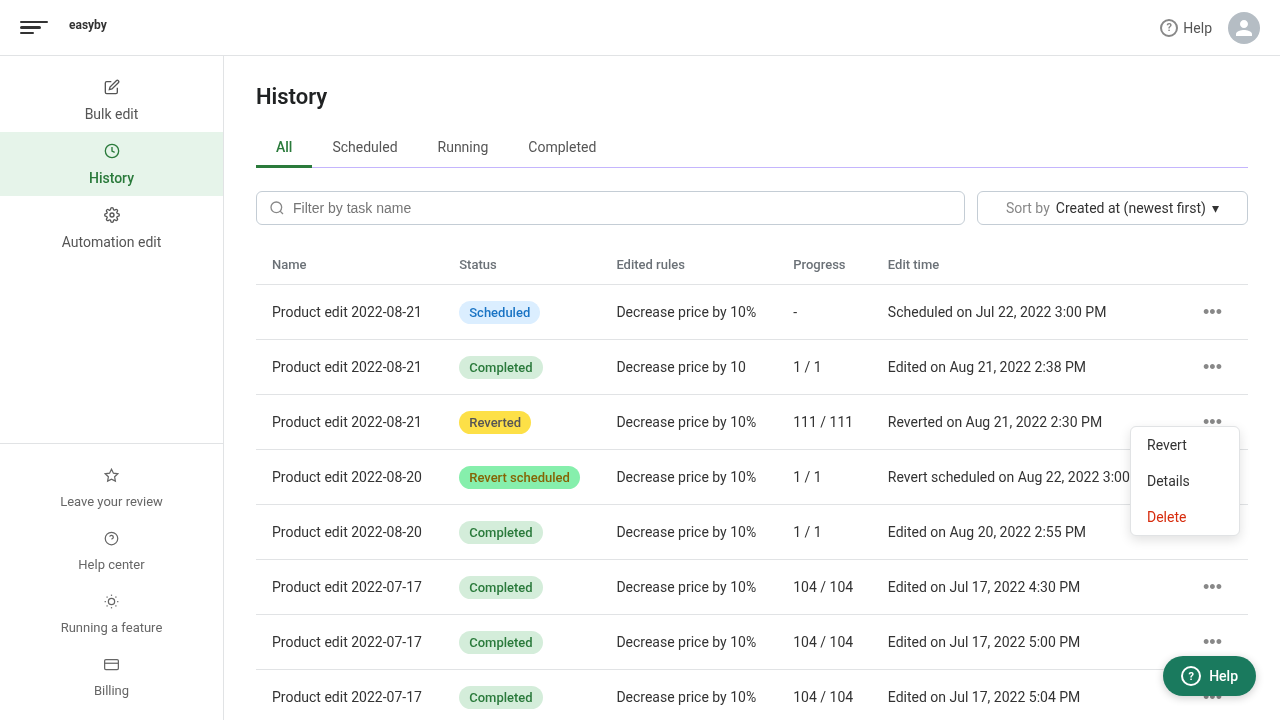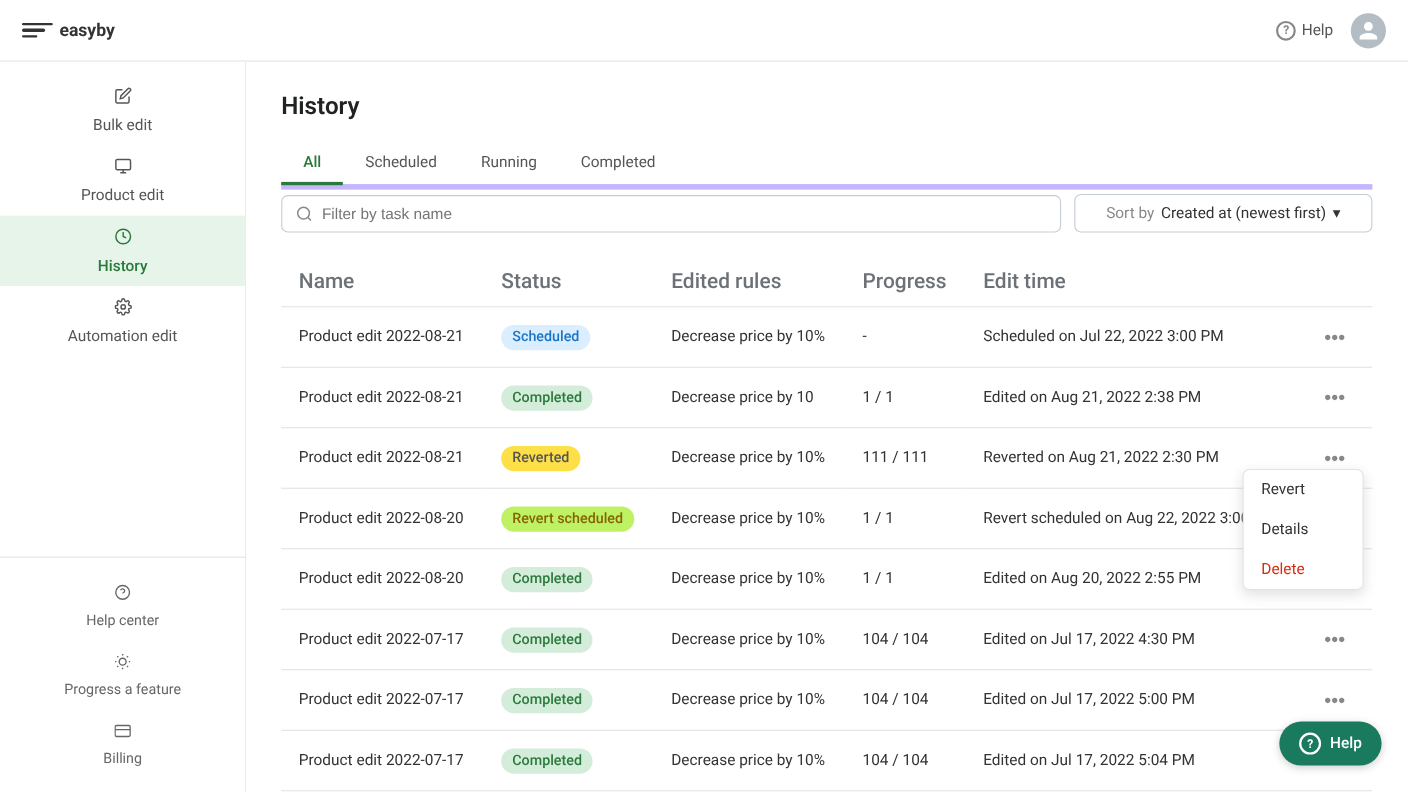--- a/index.html
+++ b/index.html
@@ -11,24 +11,24 @@
       background: #fff;
       border-bottom: 1px solid #e1e3e5;
       display: flex;
       align-items: center;
       justify-content: space-between;
       padding: 0 20px;
       flex-shrink: 0;
     }
     .logo {
       display: flex;
-      align-items: center;
-      gap: 6px;
+      align-items: flex-start;
+      gap: 21px;
       font-weight: 700;
-      font-size: 16px;
+      font-size: 12px;
       color: #333;
     }
     .logo-icon {
       width: 28px;
       height: 20px;
       display: flex;
       flex-direction: column;
       gap: 3px;
       justify-content: center;
     }
@@ -140,22 +140,22 @@
     .page-title {
       font-size: 22px;
       font-weight: 600;
       color: #202223;
       margin-bottom: 20px;
     }
 
     
     .tabs {
       display: flex;
-      border-bottom: 5px solid #c4b5fd;
-      margin-bottom: 4px;
+      border-bottom: 1px solid #c4b5fd;
+      margin-bottom: 23px;
     }
     .tab {
       padding: 10px 20px;
       cursor: pointer;
       font-size: 14px;
       color: #555;
       border-bottom: 3px solid transparent;
       margin-bottom: -1px;
     }
     .tab.active {
@@ -202,21 +202,21 @@
       cursor: pointer;
     }
     .sort-label { color: #888; }
 
     
     .table-wrap { width: 100%; }
     table { width: 100%; border-collapse: collapse; }
     thead th {
       text-align: left;
       padding: 12px 16px;
-      font-size: 19px;
+      font-size: 13px;
       color: #6b7177;
       font-weight: 500;
       border-bottom: 1px solid #e1e3e5;
     }
     tbody tr {
       border-bottom: 1px solid #e1e3e5;
     }
     tbody td {
       padding: 14px 16px;
       font-size: 14px;
@@ -227,21 +227,21 @@
     .badge {
       display: inline-block;
       padding: 4px 10px;
       border-radius: 20px;
       font-size: 13px;
       font-weight: 500;
     }
     .badge-scheduled { background: #dbeeff; color: #1a74c4; }
     .badge-completed { background: #d4edda; color: #2a7a3b; }
     .badge-reverted { background: #fde047; color: #555; }
-    .badge-revert-scheduled { background: #bef264; color: #856404; }
+    .badge-revert-scheduled { background: #86efac; color: #856404; }
 
     
     .three-dot-btn {
       background: none;
       border: none;
       cursor: pointer;
       padding: 4px 8px;
       color: #888;
       font-size: 18px;
       border-radius: 4px;
@@ -332,29 +332,20 @@
       <div class="sidebar-item">
         <span class="icon">
           <svg width="16" height="16" viewBox="0 0 24 24" fill="none" stroke="#555" stroke-width="2">
               <path d="M11 4H4a2 2 0 00-2 2v14a2 2 0 002 2h14a2 2 0 002-2v-7"></path>
               <path d="M18.5 2.5a2.121 2.121 0 013 3L12 15l-4 1 1-4 9.5-9.5z"></path>
             </svg>
         </span>
         <span>Bulk edit</span>
       </div>
 
-      <div class="sidebar-item">
-        <span class="icon">
-          <svg width="16" height="16" viewBox="0 0 24 24" fill="none" stroke="#555" stroke-width="2">
-              <rect x="2" y="3" width="20" height="14" rx="2"></rect>
-              <path d="M8 21h8M12 17v4"></path>
-            </svg>
-        </span>
-        <span>Product edit</span>
-      </div>
 
       <div class="sidebar-item active">
         <span class="icon">
           <svg width="16" height="16" viewBox="0 0 24 24" fill="none" stroke="#2a7a3b" stroke-width="2">
               <circle cx="12" cy="12" r="10"></circle>
               <polyline points="12 6 12 12 16 14"></polyline>
             </svg>
         </span>
         <span>History</span>
       </div>
@@ -364,20 +355,28 @@
           <svg width="16" height="16" viewBox="0 0 24 24" fill="none" stroke="#555" stroke-width="2">
               <circle cx="12" cy="12" r="3"></circle>
               <path d="M19.4 15a1.65 1.65 0 00.33 1.82l.06.06a2 2 0 010 2.83 2 2 0 01-2.83 0l-.06-.06a1.65 1.65 0 00-1.82-.33 1.65 1.65 0 00-1 1.51V21a2 2 0 01-4 0v-.09A1.65 1.65 0 009 19.4a1.65 1.65 0 00-1.82.33l-.06.06a2 2 0 01-2.83-2.83l.06-.06A1.65 1.65 0 004.68 15a1.65 1.65 0 00-1.51-1H3a2 2 0 010-4h.09A1.65 1.65 0 004.6 9a1.65 1.65 0 00-.33-1.82l-.06-.06a2 2 0 012.83-2.83l.06.06A1.65 1.65 0 009 4.68a1.65 1.65 0 001-1.51V3a2 2 0 014 0v.09a1.65 1.65 0 001 1.51 1.65 1.65 0 001.82-.33l.06-.06a2 2 0 012.83 2.83l-.06.06A1.65 1.65 0 0019.4 9a1.65 1.65 0 001.51 1H21a2 2 0 010 4h-.09a1.65 1.65 0 00-1.51 1z"></path>
             </svg>
         </span>
         <span>Automation edit</span>
       </div>
     </div>
 
     <div class="sidebar-bottom">
+      <div class="sidebar-item">
+        <span class="icon">
+          <svg width="15" height="15" viewBox="0 0 24 24" fill="none" stroke="#666" stroke-width="2">
+              <path d="M12 2l3.09 6.26L22 9.27l-5 4.87 1.18 6.88L12 17.77l-6.18 3.25L7 14.14 2 9.27l6.91-1.01L12 2z"></path>
+            </svg>
+        </span>
+        <span>Leave your review</span>
+      </div>
       <div class="sidebar-item">
         <span class="icon">
           <svg width="15" height="15" viewBox="0 0 24 24" fill="none" stroke="#666" stroke-width="2">
               <circle cx="12" cy="12" r="10"></circle>
               <path d="M9.09 9a3 3 0 015.83 1c0 2-3 3-3 3"></path>
               <line x1="12" y1="17" x2="12.01" y2="17"></line>
             </svg>
         </span>
         <span>Help center</span>
       </div>
@@ -388,21 +387,21 @@
               <line x1="12" y1="1" x2="12" y2="3"></line>
               <line x1="12" y1="21" x2="12" y2="23"></line>
               <line x1="4.22" y1="4.22" x2="5.64" y2="5.64"></line>
               <line x1="18.36" y1="18.36" x2="19.78" y2="19.78"></line>
               <line x1="1" y1="12" x2="3" y2="12"></line>
               <line x1="21" y1="12" x2="23" y2="12"></line>
               <line x1="4.22" y1="19.78" x2="5.64" y2="18.36"></line>
               <line x1="18.36" y1="5.64" x2="19.78" y2="4.22"></line>
             </svg>
         </span>
-        <span>Progress a feature</span>
+        <span>Running a feature</span>
       </div>
       <div class="sidebar-item">
         <span class="icon">
           <svg width="15" height="15" viewBox="0 0 24 24" fill="none" stroke="#666" stroke-width="2">
               <rect x="1" y="4" width="22" height="16" rx="2"></rect>
               <line x1="1" y1="10" x2="23" y2="10"></line>
             </svg>
         </span>
         <span>Billing</span>
       </div>

